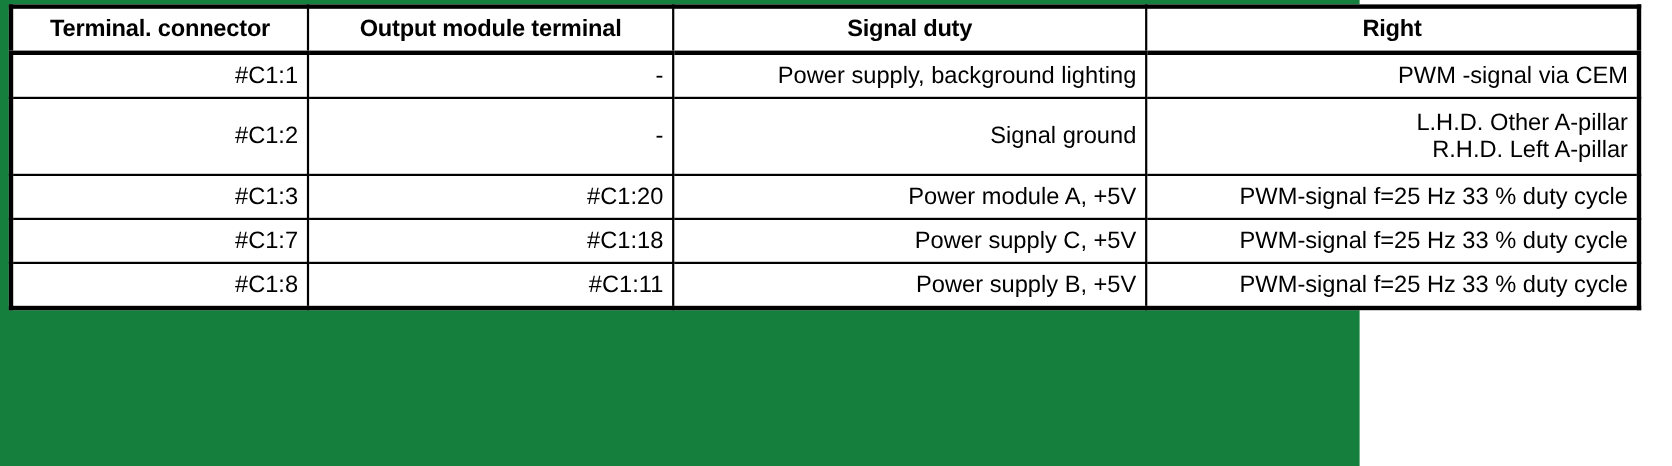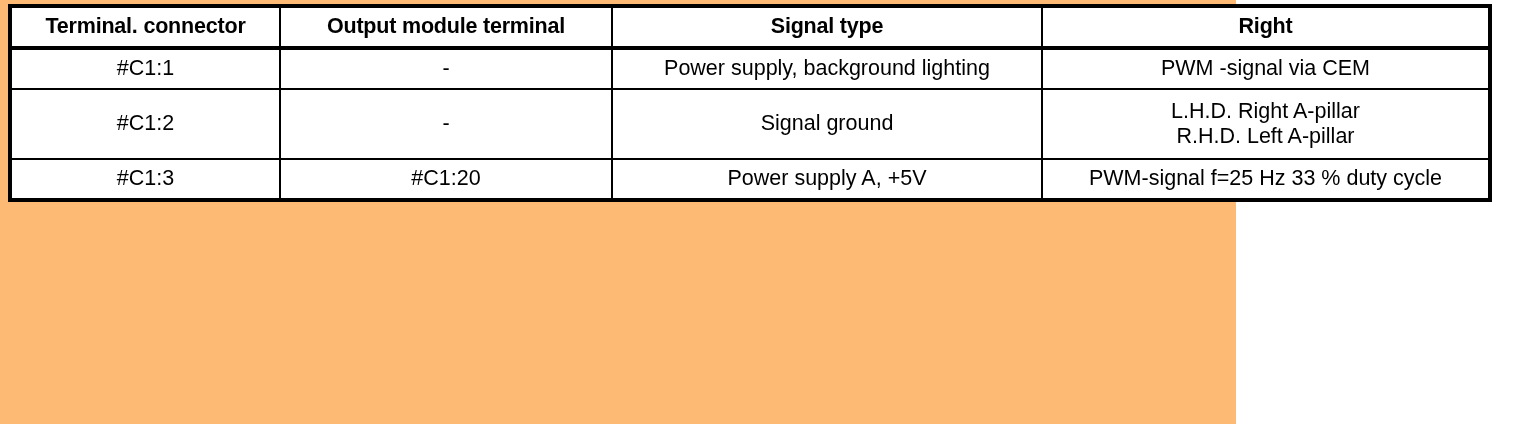--- a/index.html
+++ b/index.html
@@ -12,21 +12,21 @@
     width: 1520px;
     height: 424px;
     overflow: hidden;
     font-family: "Liberation Sans", sans-serif;
     color: #000000;
   }
   .page {
     position: relative;
     width: 1236px;
     height: 424px;
-    background: #fdba74;
+    background: #15803d;
   }
   .table-wrap {
     position: absolute;
     left: 8px;
     top: 4px;
     width: 1484px;
   }
   table.conn-table {
     border-collapse: collapse;
     table-layout: fixed;
@@ -51,21 +51,21 @@
   }
   table.conn-table thead th {
     font-weight: bold;
     text-align: center;
     height: 38px;
     border-bottom-width: 4px;
     letter-spacing: -0.2px;
   }
   table.conn-table tbody td {
     font-weight: normal;
-    text-align: center;
+    text-align: right;
     height: 38px;
   }
   table.conn-table tbody tr.tall td {
     height: 68px;
   }
   .cell-lines {
     display: block;
   }
   .cell-lines span {
     display: block;
@@ -84,44 +84,56 @@
       <colgroup>
         <col class="c0">
         <col class="c1">
         <col class="c2">
         <col class="c3">
       </colgroup>
       <thead>
         <tr>
           <th>Terminal. connector</th>
           <th>Output module terminal</th>
-          <th>Signal type</th>
+          <th>Signal duty</th>
           <th>Right</th>
         </tr>
       </thead>
       <tbody id="table-body">
           <tr>
             <td>#C1:1</td>
             <td>-</td>
             <td>Power supply, background lighting</td>
             <td>PWM -signal via CEM</td>
           </tr>
           <tr class="tall">
             <td>#C1:2</td>
             <td>-</td>
             <td>Signal ground</td>
             <td>
               <span class="cell-lines">
-                <span>L.H.D. Right A-pillar</span>
+                <span>L.H.D. Other A-pillar</span>
                 <span>R.H.D. Left A-pillar</span>
               </span>
             </td>
           </tr>
           <tr>
             <td>#C1:3</td>
             <td>#C1:20</td>
-            <td>Power supply A, +5V</td>
+            <td>Power module A, +5V</td>
+            <td>PWM-signal f=25 Hz 33 % duty cycle</td>
+          </tr>
+          <tr>
+            <td>#C1:7</td>
+            <td>#C1:18</td>
+            <td>Power supply C, +5V</td>
+            <td>PWM-signal f=25 Hz 33 % duty cycle</td>
+          </tr>
+          <tr>
+            <td>#C1:8</td>
+            <td>#C1:11</td>
+            <td>Power supply B, +5V</td>
             <td>PWM-signal f=25 Hz 33 % duty cycle</td>
           </tr>
         </tbody>
     </table>
   </div>
 </div>
 
 </body></html>

